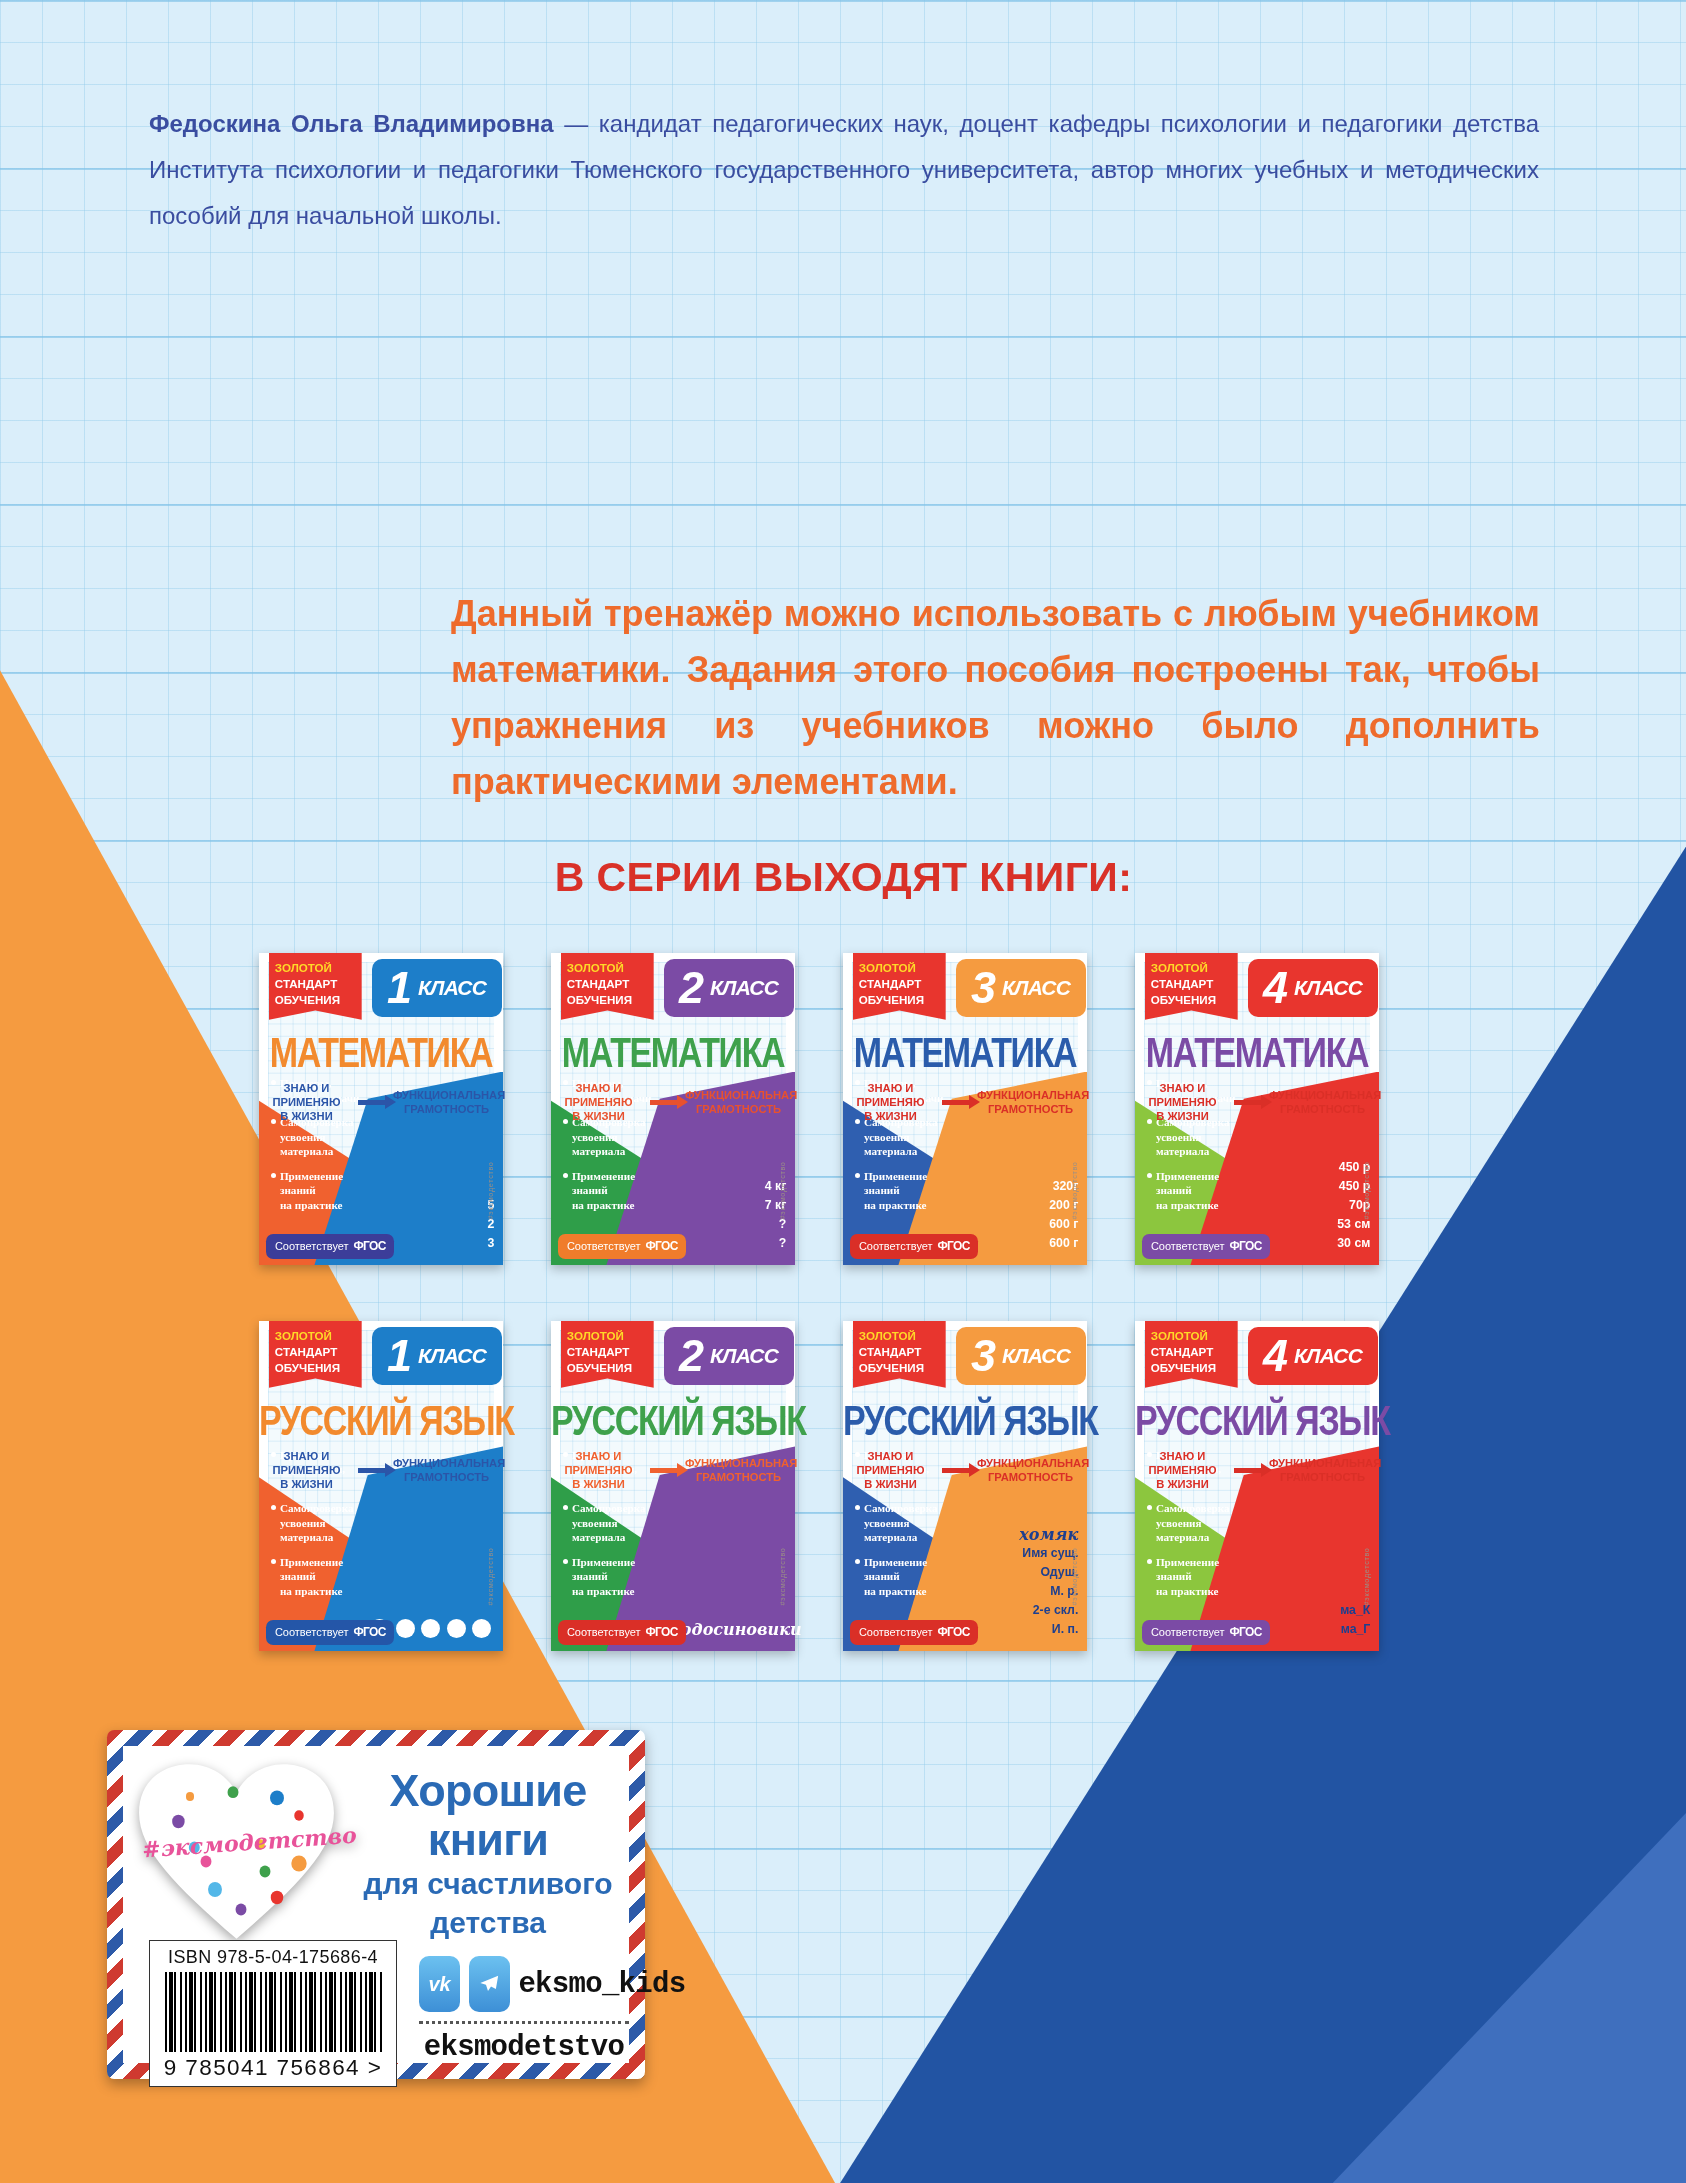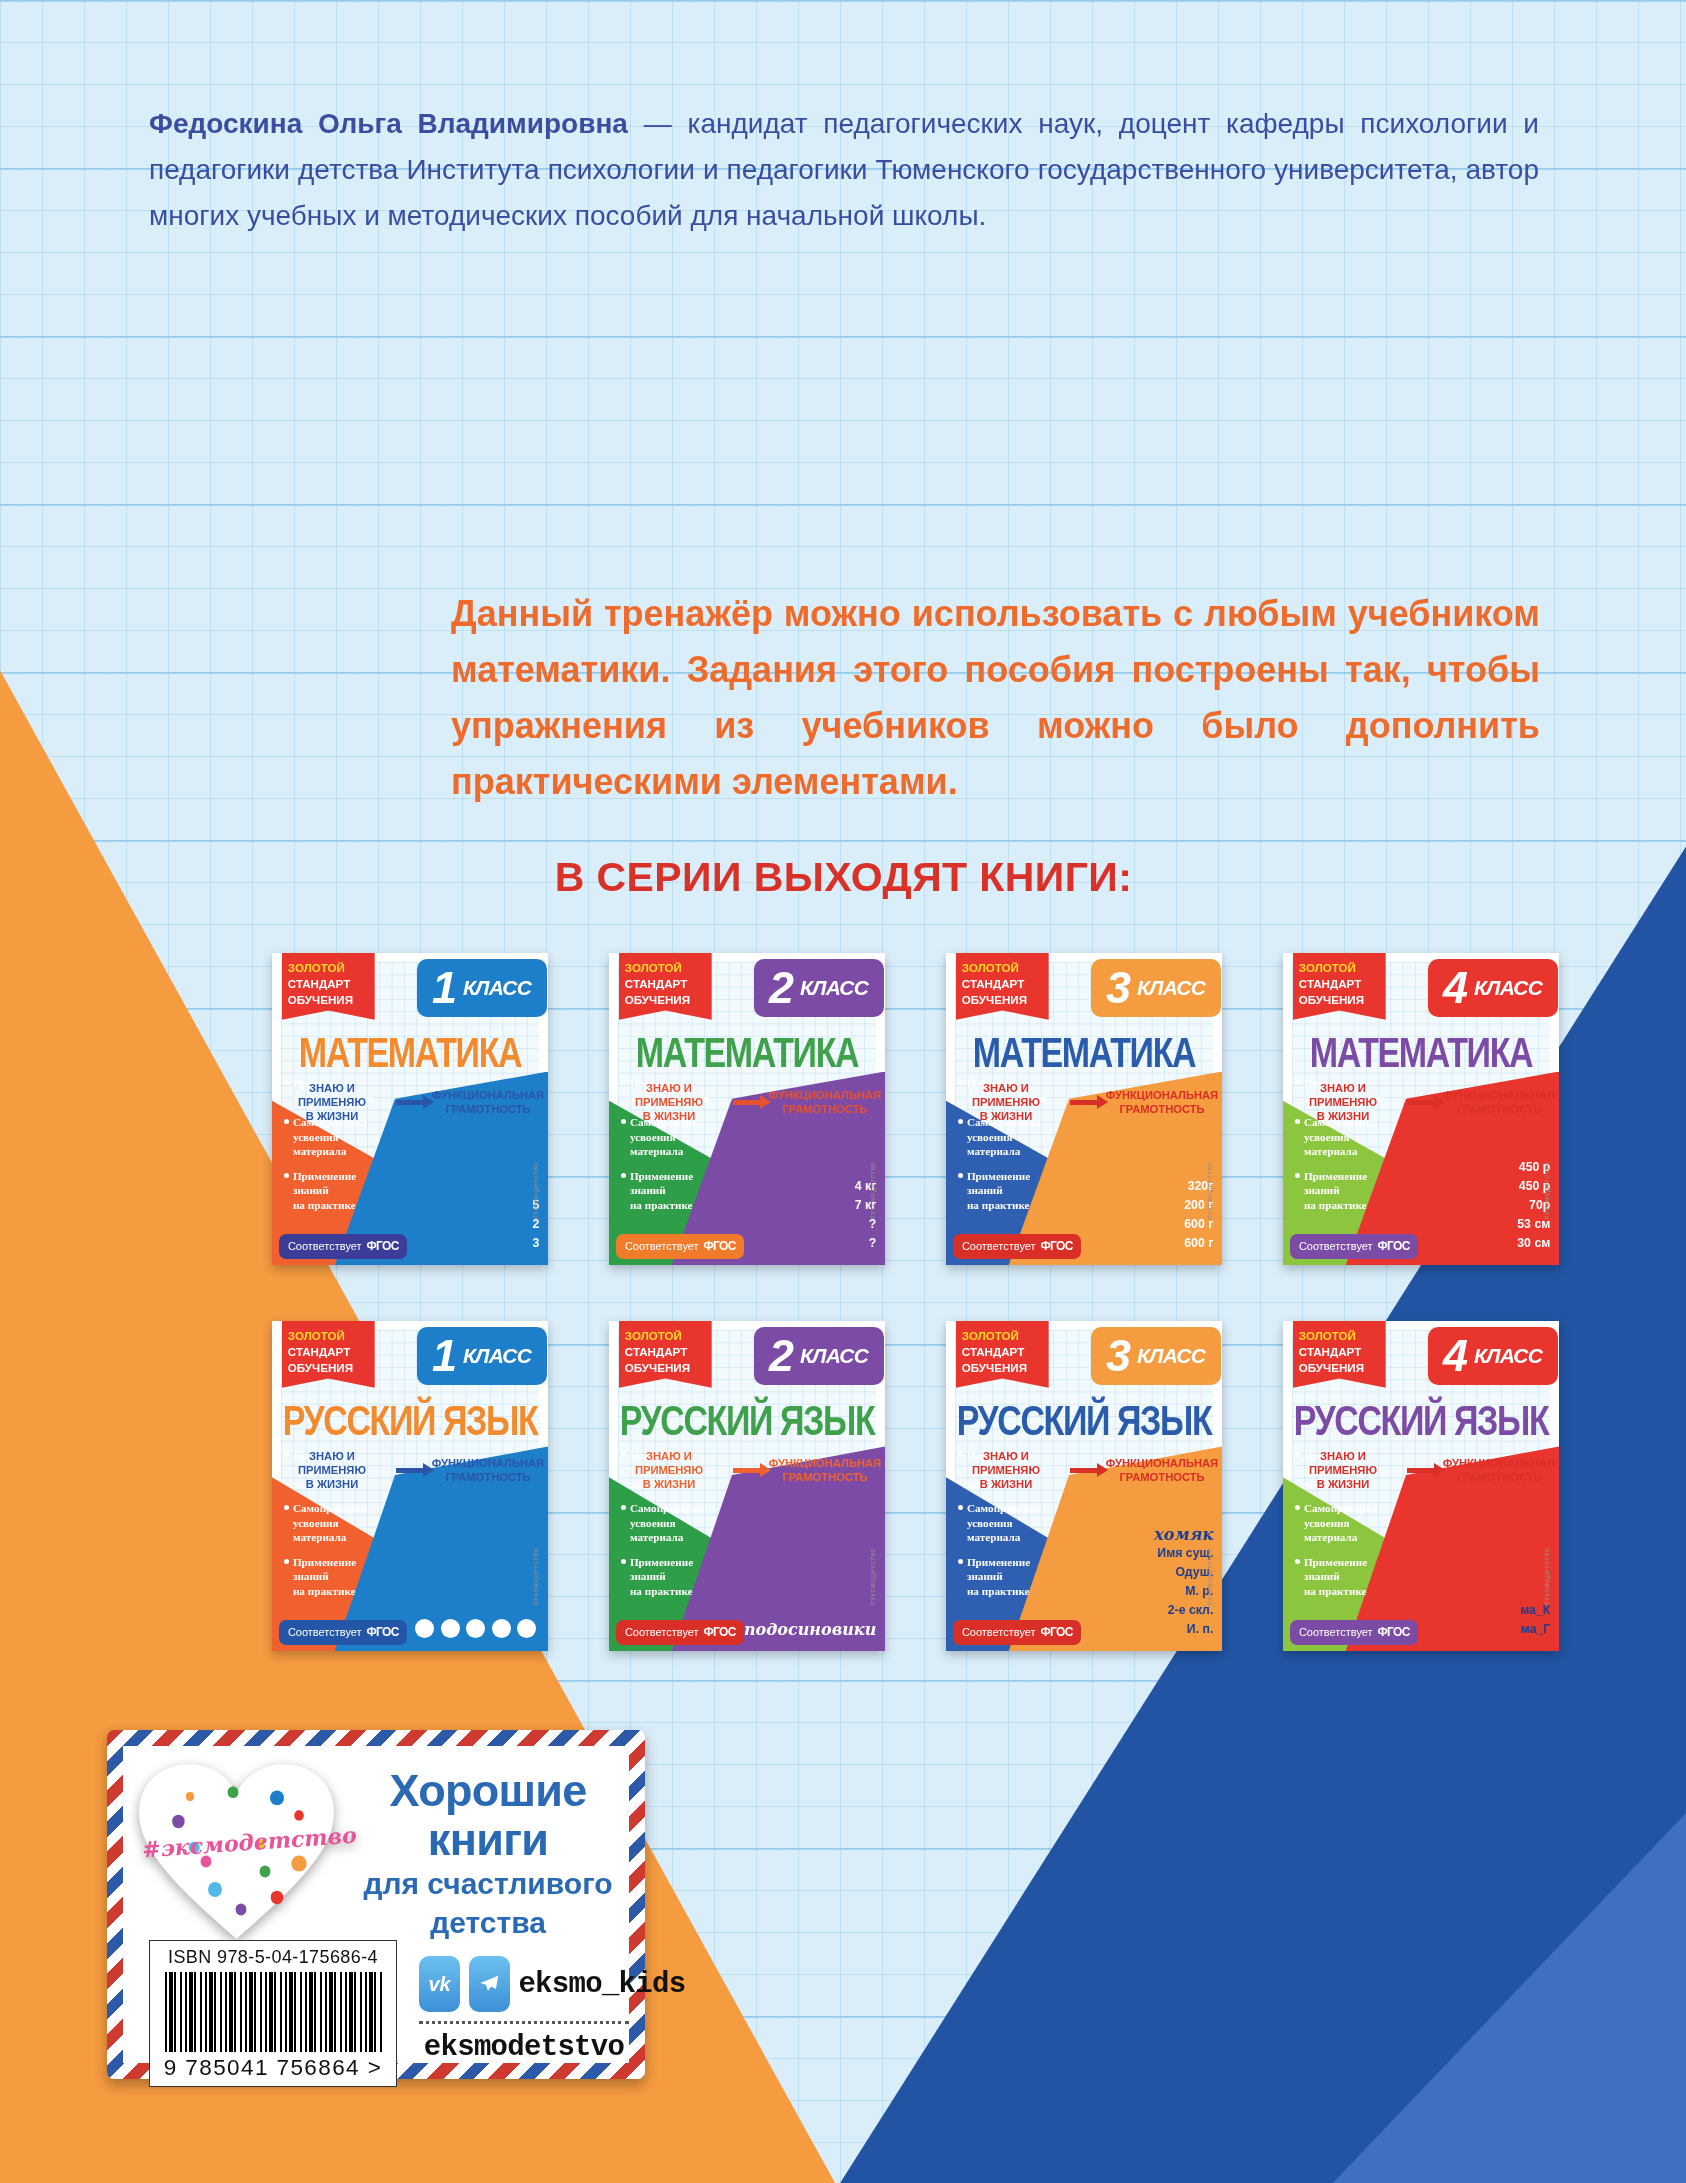--- a/index.html
+++ b/index.html
@@ -10,35 +10,35 @@
       linear-gradient(to bottom, rgba(130,195,232,.65) 2.2px, transparent 2.2px),
       linear-gradient(to right, rgba(150,205,236,.45) 1.4px, transparent 1.4px),
       linear-gradient(to bottom, rgba(150,205,236,.45) 1.4px, transparent 1.4px);
     background-size:42px 168px,42px 42px,42px 42px;}
   .shape{position:absolute;inset:0;}
   .shape-orange{background:#f59b40;clip-path:polygon(0 30.7%,49.5% 100%,0 100%);}
   .shape-navy{background:#2254a3;clip-path:polygon(100% 38.7%,100% 100%,49.8% 100%);}
   .shape-corner{background:#3f6fbe;clip-path:polygon(100% 83%,100% 100%,79% 100%);}
 
   .bio{position:absolute;left:149px;top:101px;width:1390px;color:#3a4da0;
-    font-size:28px;line-height:46px;text-align:justify;}
+    font-size:24px;line-height:46px;text-align:justify;}
   .bio b{font-weight:bold;}
   .para{position:absolute;left:451px;width:1089px;color:#ee6b2c;font-weight:bold;
     font-size:36px;line-height:56px;text-align:justify;}
   .para1{top:374px;}
   .para2{top:586px;}
   .series-heading{position:absolute;left:0;top:854px;width:1687px;text-align:center;
     color:#d93128;font-weight:bold;font-size:41px;letter-spacing:0.4px;}
 
   .books-row{position:absolute;left:259px;display:flex;gap:48px;}
   #row1{top:953px;height:312px;}
   #row2{top:1321px;height:330px;}
 
-  .cover{position:relative;width:276px;height:100%;background:#fff;
-    box-shadow:0 4.3px 10px rgba(0,0,0,.25);flex:0 0 auto;margin-left:13px;}
+  .cover{position:relative;width:244px;height:100%;background:#fff;
+    box-shadow:0 4.3px 10px rgba(0,0,0,.25);flex:0 0 auto;}
   .cover-bg{position:absolute;inset:8.7px;overflow:hidden;
     background-color:#f3fafd;
     background-image:linear-gradient(to right, rgba(140,200,235,.28) 0.7px, transparent 0.7px),
                      linear-gradient(to bottom, rgba(140,200,235,.28) 0.7px, transparent 0.7px);
     background-size:12.3px 12.3px;}
   .ribbon{position:absolute;left:10px;top:0;width:84px;z-index:6;background:#e8352e;
     padding:7.2px 2.9px 11.6px 5.8px;clip-path:polygon(0 0,100% 0,100% 100%,50% 86%,0 100%);
     font-weight:bold;font-size:11.6px;line-height:16px;color:#fff;}
   .ribbon .gold{color:#ffd928;}
   .class-badge{position:absolute;right:1.4px;top:5.8px;z-index:6;width:130px;height:58px;

